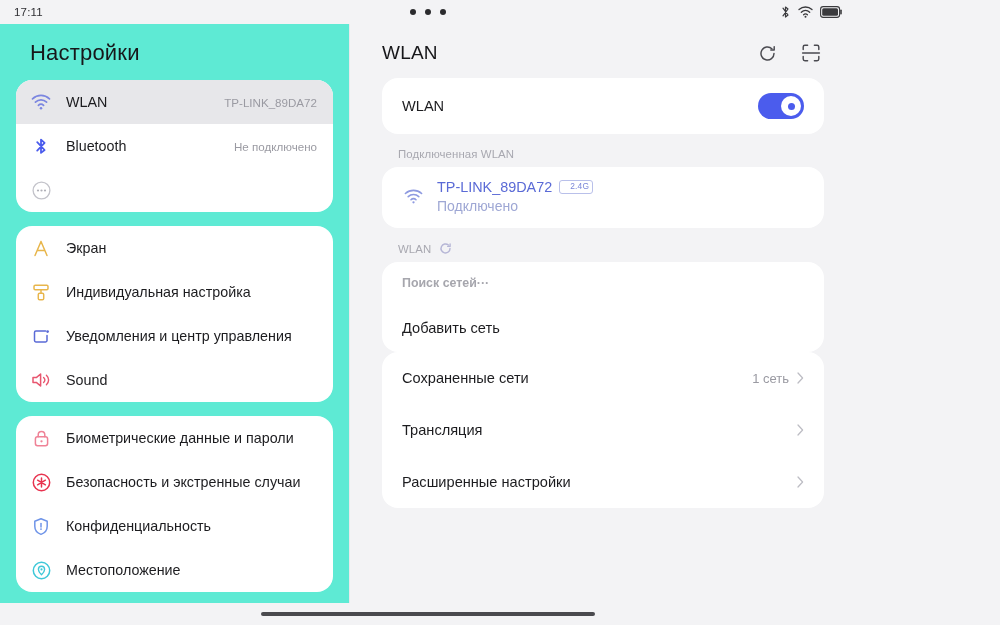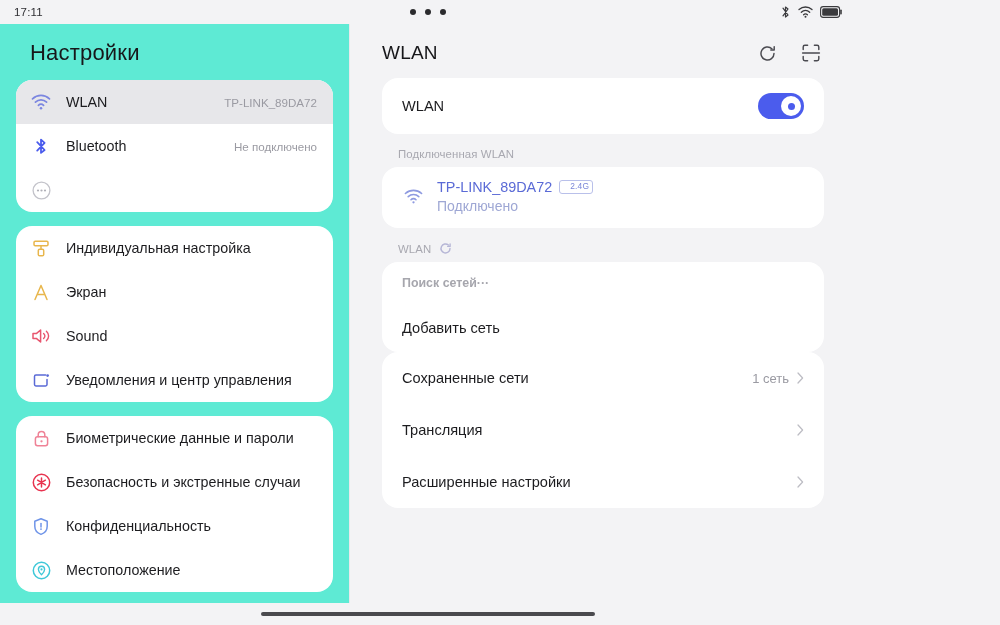--- a/index.html
+++ b/index.html
@@ -210,56 +210,56 @@
               <circle cx="13" cy="9.5" r="1.1" fill="#b0b0b8"></circle>
             </svg>
           </span>
         </div>
       </div>
 
       <div class="card">
         <div class="sb-row">
           <span class="sb-ico">
             <svg width="18" height="19" viewBox="0 0 18 19">
+              <path d="M9 2.5L3 16.5M9 2.5l6 14M5.6 11.6h6.8" fill="none" stroke="#e8b64c" stroke-width="1.5" stroke-linecap="round" stroke-linejoin="round"></path>
+            </svg>
+          </span>
+          <span class="sb-label">Экран</span>
+        </div>
+
+        <div class="sb-row">
+          <span class="sb-ico">
+            <svg width="18" height="19" viewBox="0 0 18 19">
               <rect x="2" y="2.2" width="14" height="4.6" rx="1.2" fill="none" stroke="#e8b64c" stroke-width="1.5"></rect>
               <path d="M9 6.8v3.4" stroke="#e8b64c" stroke-width="1.5" stroke-linecap="round"></path>
               <rect x="6.3" y="10.2" width="5.4" height="6.6" rx="1.3" fill="none" stroke="#e8b64c" stroke-width="1.5"></rect>
             </svg>
           </span>
           <span class="sb-label">Индивидуальная настройка</span>
         </div>
 
         <div class="sb-row">
           <span class="sb-ico">
-            <svg width="18" height="19" viewBox="0 0 18 19">
-              <path d="M9 2.5L3 16.5M9 2.5l6 14M5.6 11.6h6.8" fill="none" stroke="#e8b64c" stroke-width="1.5" stroke-linecap="round" stroke-linejoin="round"></path>
-            </svg>
-          </span>
-          <span class="sb-label">Экран</span>
+            <svg width="19" height="19" viewBox="0 0 19 19">
+              <path d="M13.6 4H3.9A1.4 1.4 0 0 0 2.5 5.4v8.2A1.4 1.4 0 0 0 3.9 15h9.7a1.4 1.4 0 0 0 1.4-1.4V8.4" fill="none" stroke="#5a6ad6" stroke-width="1.5" stroke-linecap="round" stroke-linejoin="round"></path>
+              <circle cx="15.6" cy="4.6" r="1.35" fill="#5a6ad6"></circle>
+            </svg>
+          </span>
+          <span class="sb-label">Уведомления и центр управления</span>
         </div>
 
         <div class="sb-row">
           <span class="sb-ico">
             <svg width="20" height="18" viewBox="0 0 20 18">
               <path d="M2 6.6h3.3L9.6 3v12L5.3 11.4H2z" fill="none" stroke="#e8566f" stroke-width="1.5" stroke-linejoin="round"></path>
               <path d="M12.6 6.4c.9.9 1.3 1.9 1.3 2.6s-.4 1.7-1.3 2.6" fill="none" stroke="#e8566f" stroke-width="1.4" stroke-linecap="round"></path>
               <path d="M15.4 4.3c1.5 1.4 2.2 3 2.2 4.7s-.7 3.3-2.2 4.7" fill="none" stroke="#e8566f" stroke-width="1.4" stroke-linecap="round"></path>
             </svg>
           </span>
           <span class="sb-label">Sound</span>
-        </div>
-
-        <div class="sb-row">
-          <span class="sb-ico">
-            <svg width="19" height="19" viewBox="0 0 19 19">
-              <path d="M13.6 4H3.9A1.4 1.4 0 0 0 2.5 5.4v8.2A1.4 1.4 0 0 0 3.9 15h9.7a1.4 1.4 0 0 0 1.4-1.4V8.4" fill="none" stroke="#5a6ad6" stroke-width="1.5" stroke-linecap="round" stroke-linejoin="round"></path>
-              <circle cx="15.6" cy="4.6" r="1.35" fill="#5a6ad6"></circle>
-            </svg>
-          </span>
-          <span class="sb-label">Уведомления и центр управления</span>
         </div>
       </div>
 
       <div class="card">
         <div class="sb-row">
           <span class="sb-ico">
             <svg width="17" height="19" viewBox="0 0 17 19">
               <rect x="2.4" y="7.8" width="12.2" height="9" rx="2.2" fill="none" stroke="#ef8296" stroke-width="1.5"></rect>
               <path d="M5.2 7.8V5.9a3.3 3.3 0 0 1 6.6 0v1.9" fill="none" stroke="#ef8296" stroke-width="1.5" stroke-linecap="round"></path>
               <circle cx="8.5" cy="12.3" r="1.15" fill="#ef8296"></circle>

